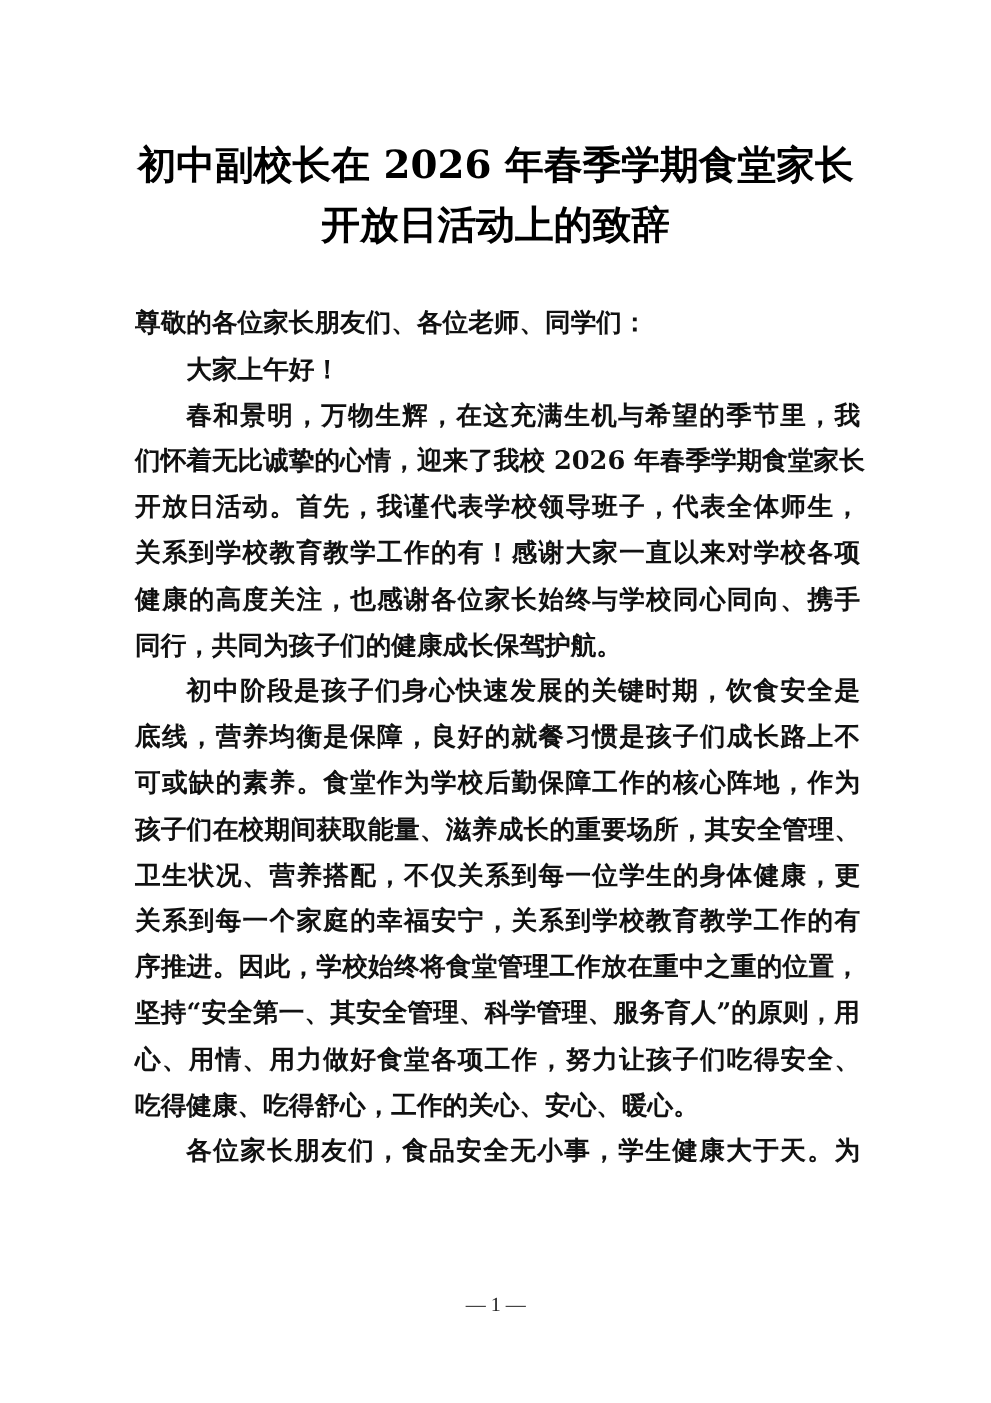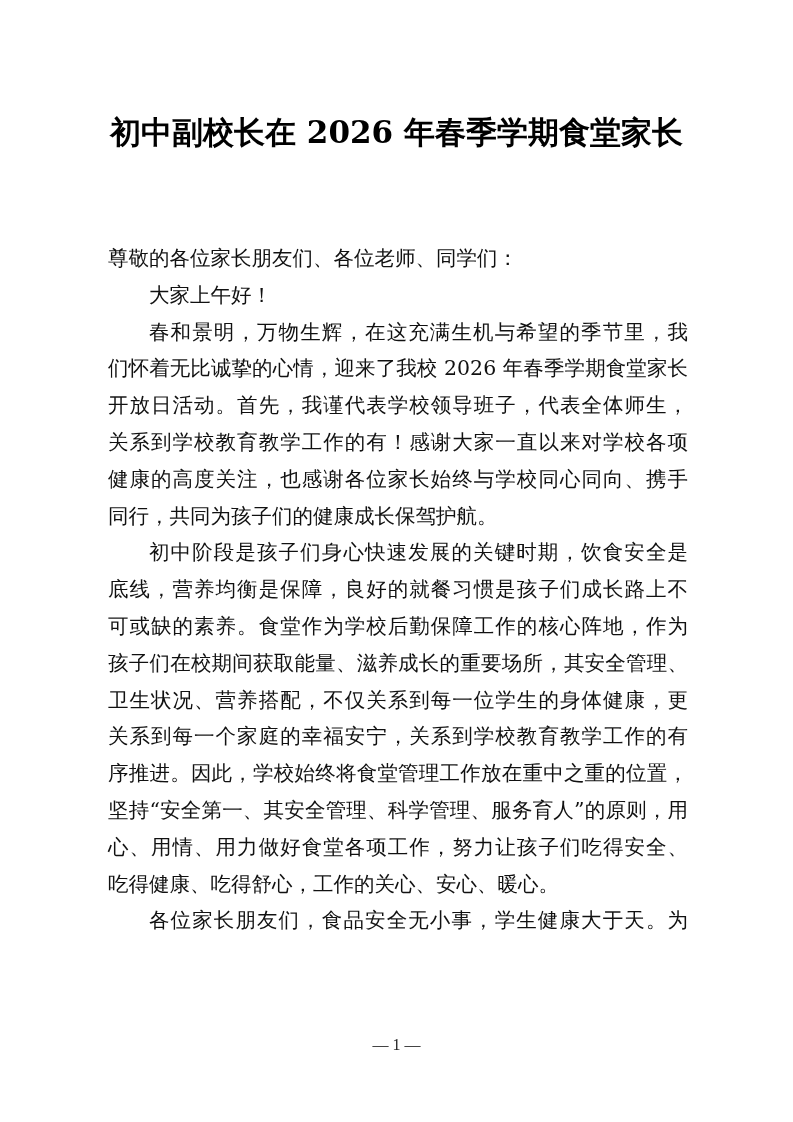--- a/index.html
+++ b/index.html
@@ -9,36 +9,37 @@
     position: absolute; left: 90px; width: 613px; top: 108px;
     text-align: center;
     font-family: "DejaVu Serif", "Liberation Serif", serif;
     font-weight: bold; font-size: 31px; line-height: 48px; color: #000;
     letter-spacing: 0px;
   }
   .title .line { display: block; white-space: nowrap; }
   .body {
     position: absolute; left: 108px; width: 580px; top: 240px;
     font-family: "DejaVu Serif", "Liberation Serif", serif;
-    font-size: 20.5px; line-height: 36.8px; color: #111;
+    font-size: 20.5px; line-height: 36.8px; color: #111; font-weight: bold;
   }
   .body .line { display: block; white-space: nowrap; height: 36.8px; text-align: justify; text-align-last: justify; }
   .body .line.last { text-align-last: left; }
   .body .line.indent { padding-left: 41px; }
   .pagenum {
     position: absolute; left: 0; width: 793px; top: 1036px; text-align: center;
     font-family: "Liberation Serif", serif; font-size: 16px; color: #222;
   }
 </style>
 </head>
 <body>
 
 <div class="page">
   <div class="title">
     <span class="line">初中副校长在 2026 年春季学期食堂家长</span>
+    <span class="line">开放日活动上的致辞</span>
   </div>
 
   <div class="body">
     <span class="line last">尊敬的各位家长朋友们、各位老师、同学们：</span>
     <span class="line last indent">大家上午好！</span>
     <div id="body-lines">
         <span class="line indent">春和景明，万物生辉，在这充满生机与希望的季节里，我</span>
         <span class="line">们怀着无比诚挚的心情，迎来了我校 2026 年春季学期食堂家长</span>
         <span class="line">开放日活动。首先，我谨代表学校领导班子，代表全体师生，</span>
         <span class="line">关系到学校教育教学工作的有！感谢大家一直以来对学校各项</span>

